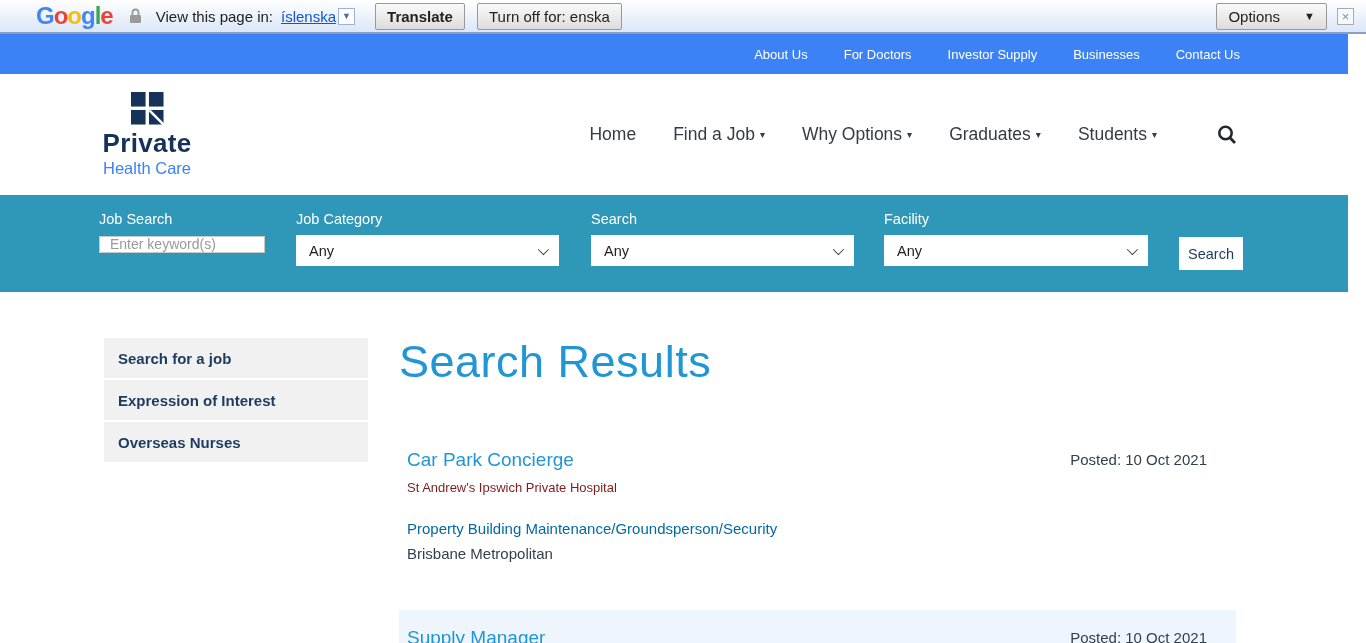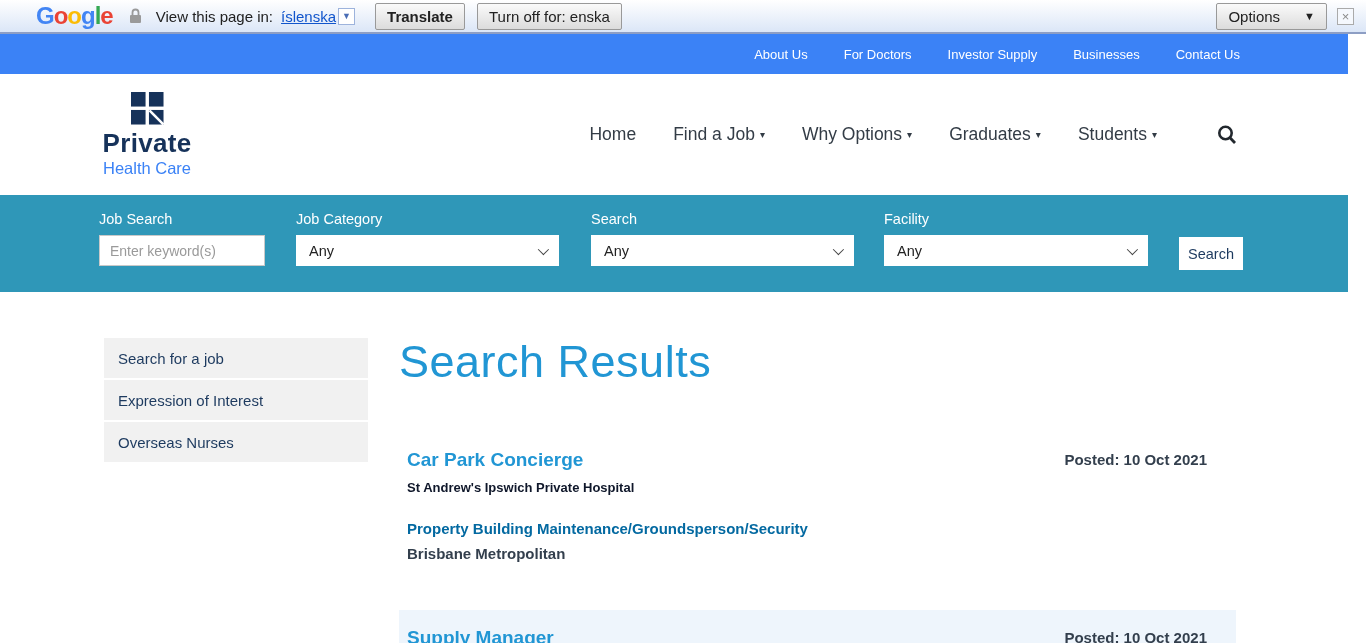--- a/index.html
+++ b/index.html
@@ -72,21 +72,21 @@
   .main-nav .caret { font-size: 10px; margin-left: 5px; color: #333c46; }
   .nav-search { margin-left: 22px; display: inline-flex; cursor: pointer; }
 
   
   .searchbar {
     height: 97px; background: #2f97b8;
     display: flex; padding: 16px 0 0 99px;
   }
   .field label { display: block; color: #ffffff; font-size: 14.5px; margin-bottom: 8px; }
   .kw-input {
-    width: 166px; height: 31px; border: 1px solid #c9c9c9; background: #fff;
+    width: 166px; height: 17px; border: 1px solid #c9c9c9; background: #fff;
     font-family: "Liberation Sans", sans-serif; font-size: 14px; color: #333; padding: 0 10px;
   }
   .kw-input::placeholder { color: #9a9a9a; }
   .sel {
     height: 31px; background: #fff; display: flex; align-items: center;
     justify-content: space-between; padding: 0 13px; font-size: 14.5px; color: #222;
     cursor: pointer;
   }
   .sel .chev {
     width: 8px; height: 8px; border-right: 1.6px solid #444; border-bottom: 1.6px solid #444;
@@ -99,30 +99,30 @@
     width: 64px; height: 33px; background: #ffffff; border: none;
     font-family: "Liberation Sans", sans-serif; font-size: 14.5px; color: #1d3a5f; cursor: pointer;
   }
 
   
   .content { position: relative; min-height: 350px; background: #fff; }
   .sidebar { position: absolute; left: 104px; top: 46px; width: 264px; }
   .side-item {
     background: #f1f1f1; height: 40px; margin-bottom: 2px;
     display: flex; align-items: center; padding-left: 14px;
-    font-size: 15px; color: #1d3a5f; cursor: pointer;
+    font-size: 15px; color: #1d3a5f; cursor: pointer; font-weight: bold;
   }
   .main { margin-left: 399px; width: 837px; padding-top: 44px; }
   .results-title { font-size: 45px; font-weight: 300; color: #2196d4; letter-spacing: 0.5px; margin: 0; }
   .jobs { margin-top: 44px; }
-  .job-row { position: relative; padding: 17px 29px 22px 8px; font-weight: bold; }
+  .job-row { position: relative; padding: 17px 29px 22px 8px; }
   .job-row.highlighted { background: #eef5fc; }
   .job-title { font-size: 19px; color: #2196d4; cursor: pointer; display: inline-block; }
   .job-posted { position: absolute; top: 19px; right: 29px; font-size: 15px; color: #333f4d; }
-  .job-facility { font-size: 13px; color: #0f172a; margin-top: 9px; }
+  .job-facility { font-size: 13px; color: #7f1d1d; margin-top: 9px; }
   .job-category { font-size: 15px; color: #0369a1; margin-top: 25px; }
   .job-region { font-size: 15px; color: #333f4d; margin-top: 8px; }
   .job-gap { height: 26px; }
 </style>
 </head>
 <body>
 
 <div class="gt-bar">
   <span class="glogo"><span class="gl-blue">G</span><span class="gl-red">o</span><span class="gl-yellow">o</span><span class="gl-blue">g</span><span class="gl-green">l</span><span class="gl-red">e</span></span>
   <span class="lock-icon">

